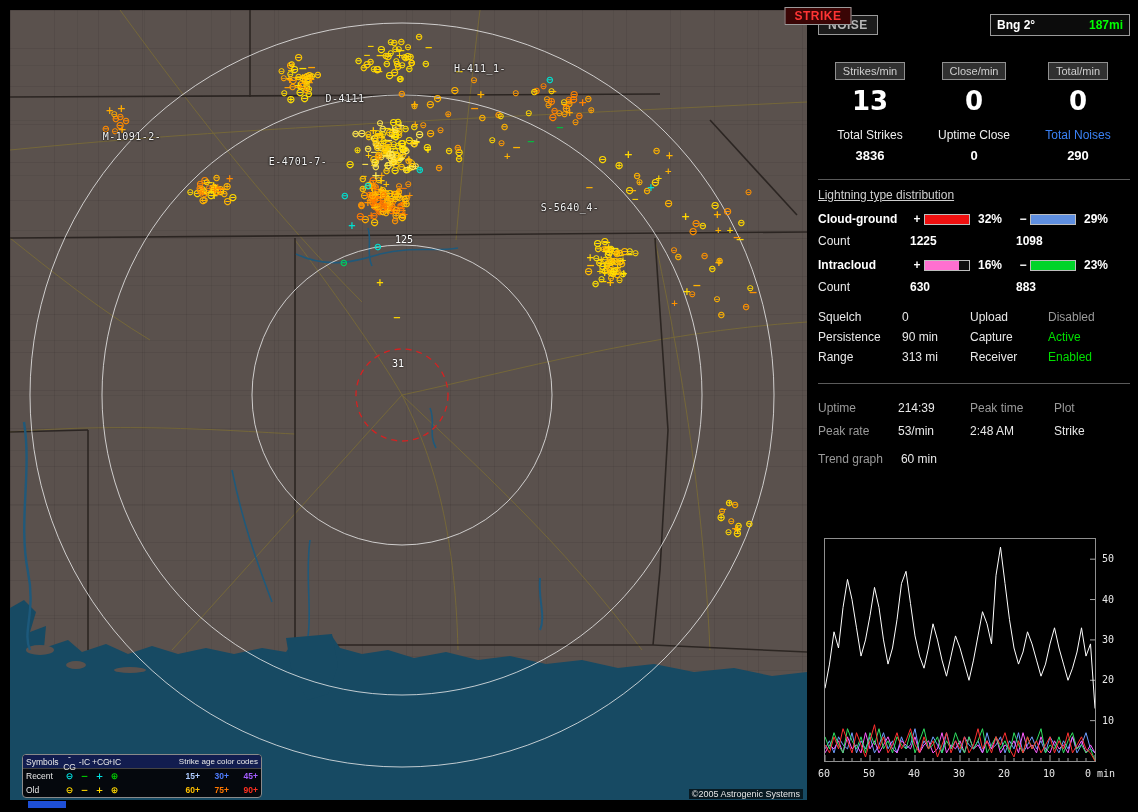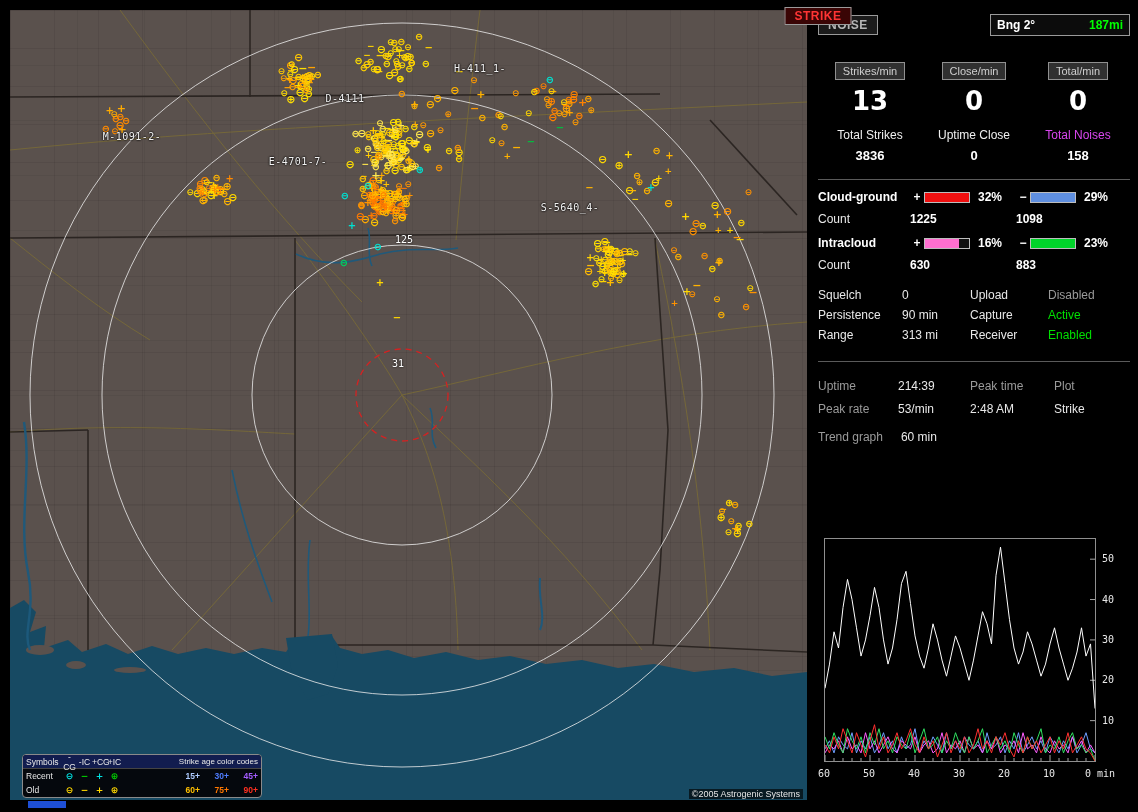--- a/index.html
+++ b/index.html
@@ -52,21 +52,21 @@
   .bng{font-weight:bold;color:#fff}
   .bng-mi{margin-left:auto;font-weight:bold;color:#00ff00}
 
   .rates{display:grid;grid-template-columns:repeat(3,1fr);margin-top:26px;text-align:center}
   .rate-col{display:flex;flex-direction:column;align-items:center}
   .rate-label-box{display:inline-block;background:#303030;border:1px solid #909090;
     color:#cfcfcf;font-size:11px;padding:2px 7px}
   .rate-value{font-family:"DejaVu Sans",sans-serif;font-size:26px;font-weight:bold;color:#fff;margin-top:6px}
   .total-label{margin-top:12px;font-size:12px;color:#f0f0f0}
   .total-value{margin-top:6px;font-size:13px;font-weight:bold;color:#fff}
-  .total-label.dim,.total-value-dimlbl{color:#d946ef}
+  .total-label.dim,.total-value-dimlbl{color:#3b82f6}
 
   .hr{border-top:1px solid #5a5a5a;margin-top:16px}
   .dist-title{margin-top:8px;color:#cfcfcf;text-decoration:underline}
   .dist-row{display:grid;grid-template-columns:92px 14px 50px 42px 14px 50px 1fr;
     align-items:center;margin-top:10px}
   .dist-name{font-weight:bold;color:#fff}
   .pm{font-weight:bold;color:#fff;text-align:center}
   .bar{width:46px;height:11px;background:#101010;border:1px solid #bdbdbd;position:relative}
   .bar i{display:block;height:100%;width:0}
   .pct{font-weight:bold;color:#fff;padding-left:4px}
@@ -805,26 +805,27 @@
       <div class="rate-col">
         <span class="rate-label-box">Close/min</span>
         <span class="rate-value">0</span>
         <span class="total-label">Uptime Close</span>
         <span class="total-value">0</span>
       </div>
       <div class="rate-col">
         <span class="rate-label-box">Total/min</span>
         <span class="rate-value">0</span>
         <span class="total-label dim">Total Noises</span>
-        <span class="total-value">158</span>
+        <span class="total-value">290</span>
       </div>
     </div>
 
     <div class="hr"></div>
 
+    <div class="dist-title">Lightning type distribution</div>
 
     <div class="dist-row">
       <span class="dist-name">Cloud-ground</span>
       <span class="pm">+</span>
       <span class="bar">
           <i style="width: 44px; background: rgb(240, 16, 16);"></i>
         </span>
       <span class="pct">32%</span>
       <span class="pm">−</span>
       <span class="bar">

